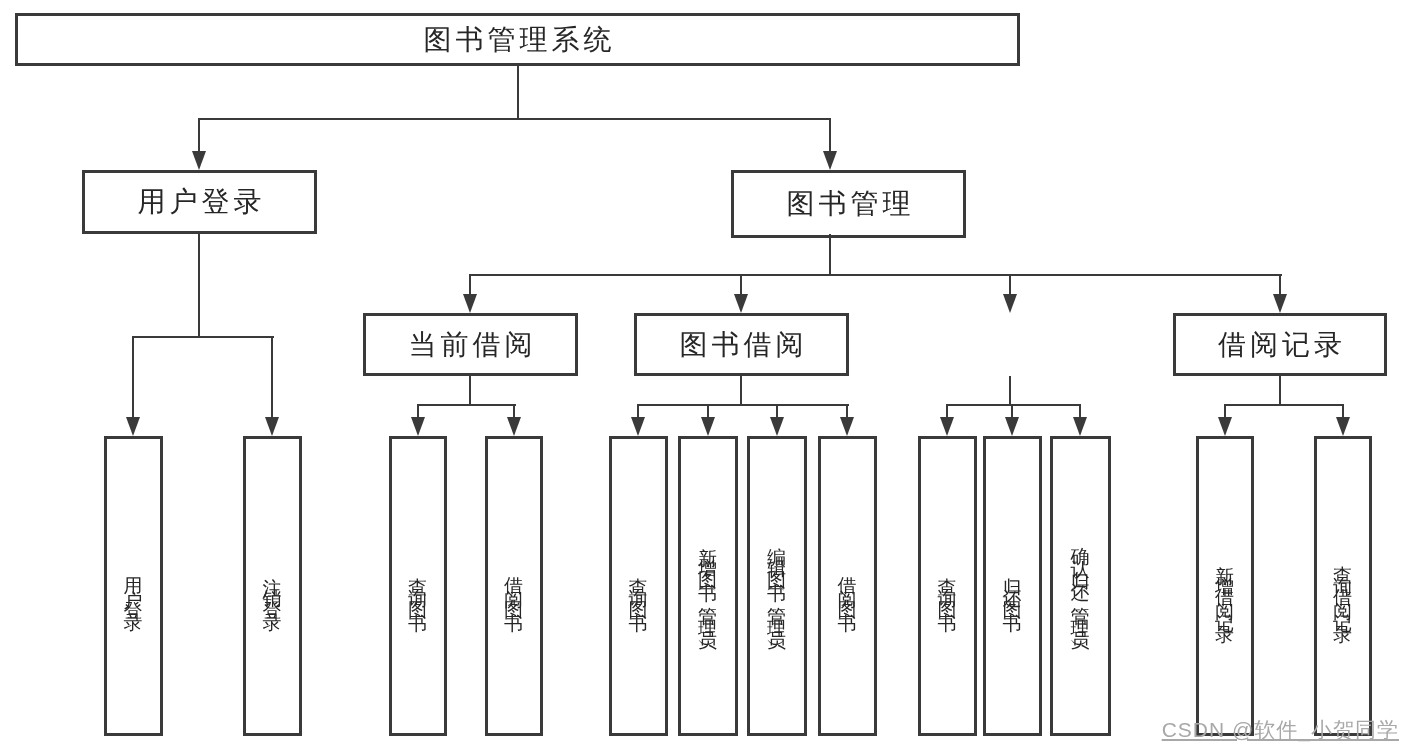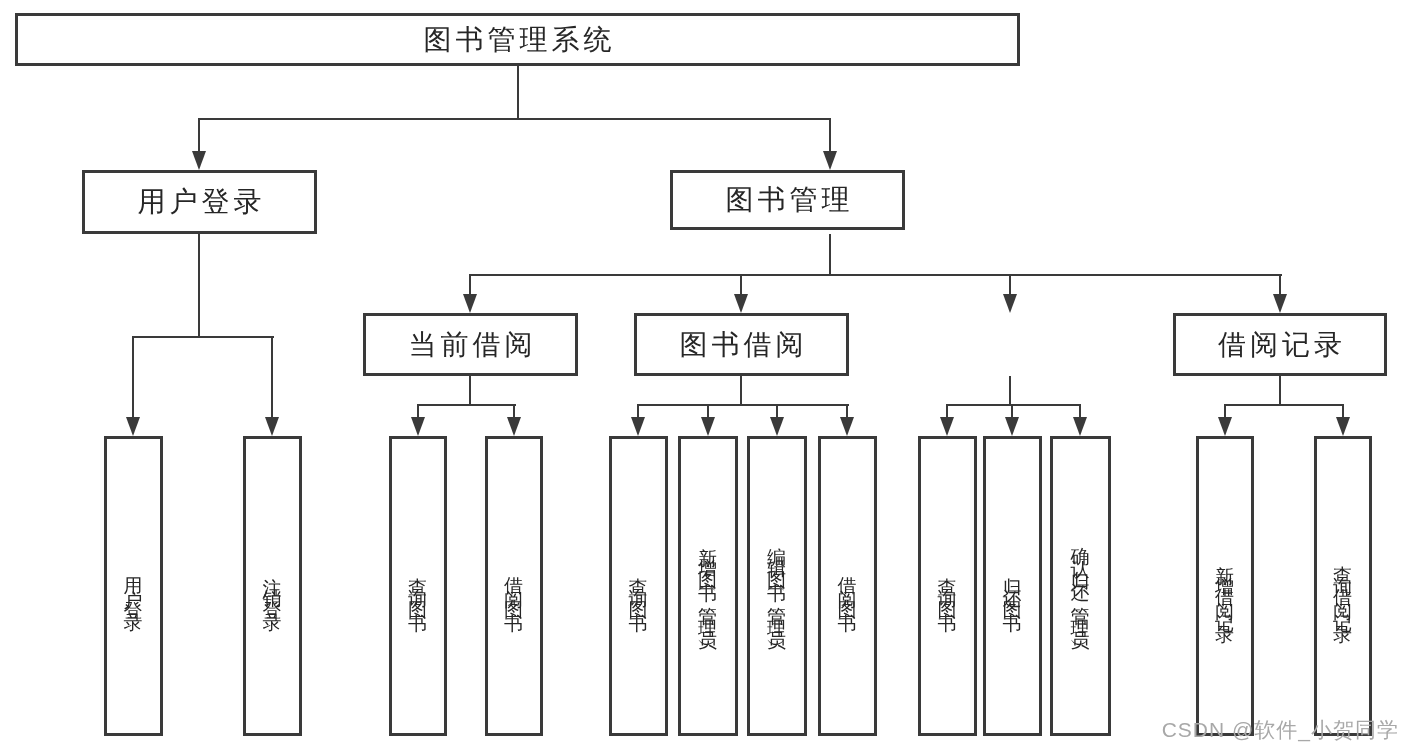--- a/index.html
+++ b/index.html
@@ -25,32 +25,32 @@
     font-size:19px;letter-spacing:12px;line-height:1;
   }
   .ln{position:absolute;background:var(--line);}
   .ar{
     position:absolute;width:0;height:0;
     border-left:7px solid transparent;border-right:7px solid transparent;
     border-top:19px solid var(--line);
   }
   .watermark{
     position:absolute;right:6px;bottom:3px;z-index:5;
-    font-size:21px;letter-spacing:1px;color:var(--wm);white-space:nowrap;
+    font-size:21px;letter-spacing:1px;color:var(--wm);white-space:nowrap;text-decoration:underline;
   }
 </style>
 </head>
 <body>
 
 <div class="stage">
 
   <div class="box h" style="left:15px;top:13px;width:1005px;height:53px">图书管理系统</div>
 
   <div class="box h" style="left:82px;top:170px;width:235px;height:64px">用户登录</div>
-  <div class="box h" style="left:670px;top:170px;width:235px;height:60px">图书管理</div>
+  <div class="box h" style="left:731px;top:170px;width:235px;height:68px">图书管理</div>
 
   <div class="box h" style="left:363px;top:313px;width:215px;height:63px">当前借阅</div>
   <div class="box h" style="left:634px;top:313px;width:215px;height:63px">图书借阅</div>
   <div class="box h" style="left:1173px;top:313px;width:214px;height:63px">借阅记录</div>
 
   <div class="box leaf" style="left:104px;top:436px;width:59px;height:300px">
     <span>用户登录</span>
     </div>
   <div class="box leaf" style="left:243px;top:436px;width:59px;height:300px">
     <span>注销登录</span>

